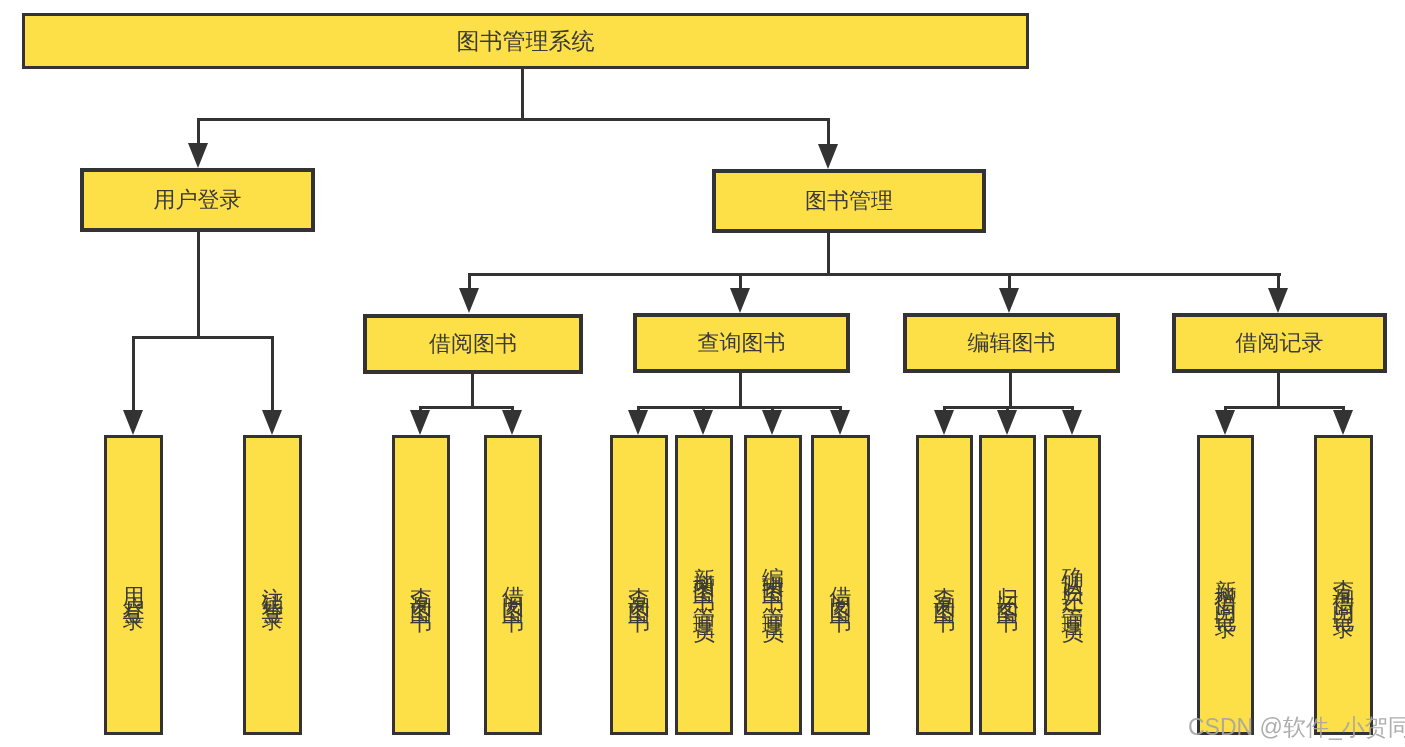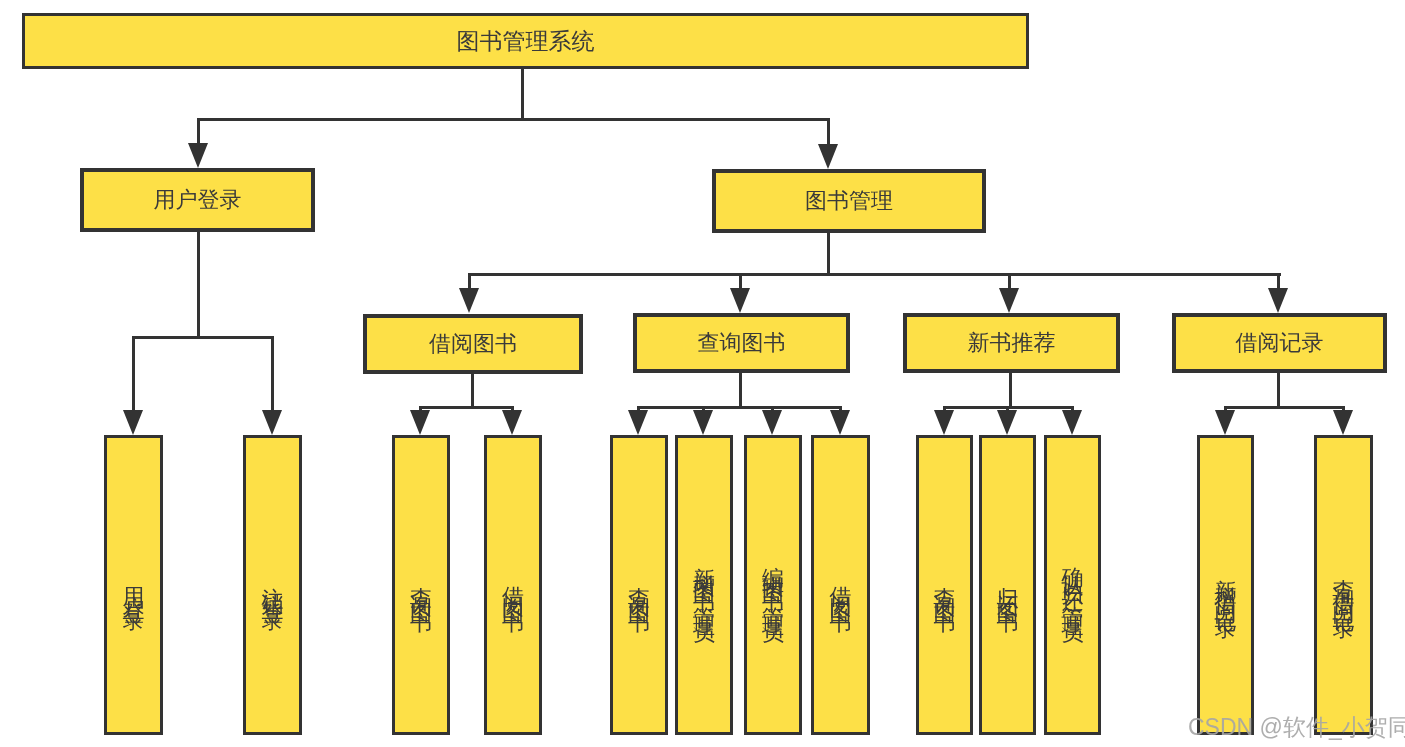--- a/index.html
+++ b/index.html
@@ -72,21 +72,21 @@
 
   <div class="box lvl2" style="left:363px;top:314px;width:220px;height:60px;">
     <span class="lbl">借阅图书</span>
   </div>
 
   <div class="box lvl2" style="left:633px;top:313px;width:217px;height:60px;">
     <span class="lbl">查询图书</span>
   </div>
 
   <div class="box lvl2" style="left:903px;top:313px;width:217px;height:60px;">
-    <span class="lbl">新书推荐</span>
+    <span class="lbl">编辑图书</span>
   </div>
 
   <div class="box lvl2" style="left:1172px;top:313px;width:215px;height:60px;">
     <span class="lbl">借阅记录</span>
   </div>
 
   <div class="box vbox" style="left:104px;top:435px;width:59px;height:300px;">
     <span class="lbl">用户登录</span>
   </div>
   <div class="box vbox" style="left:243px;top:435px;width:59px;height:300px;">

